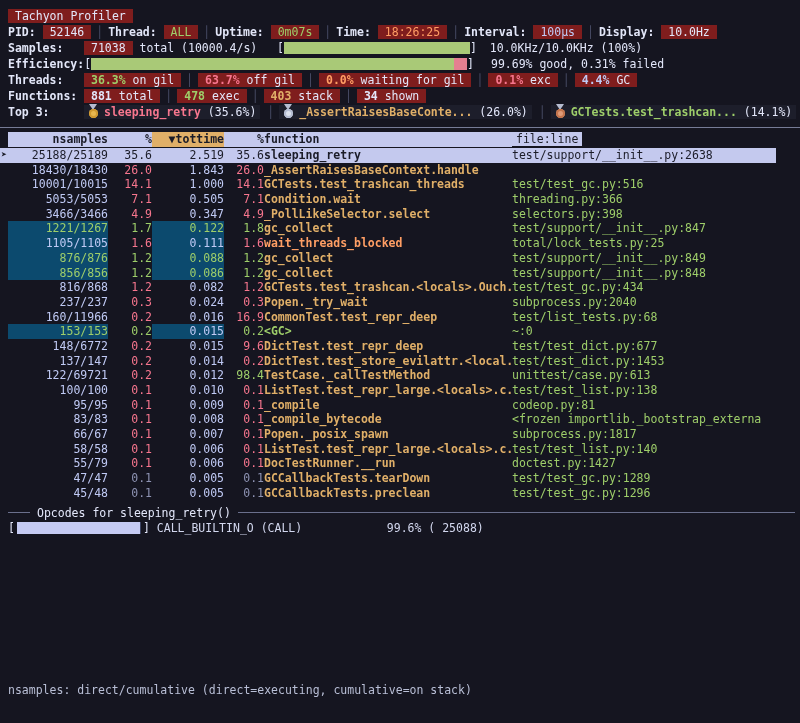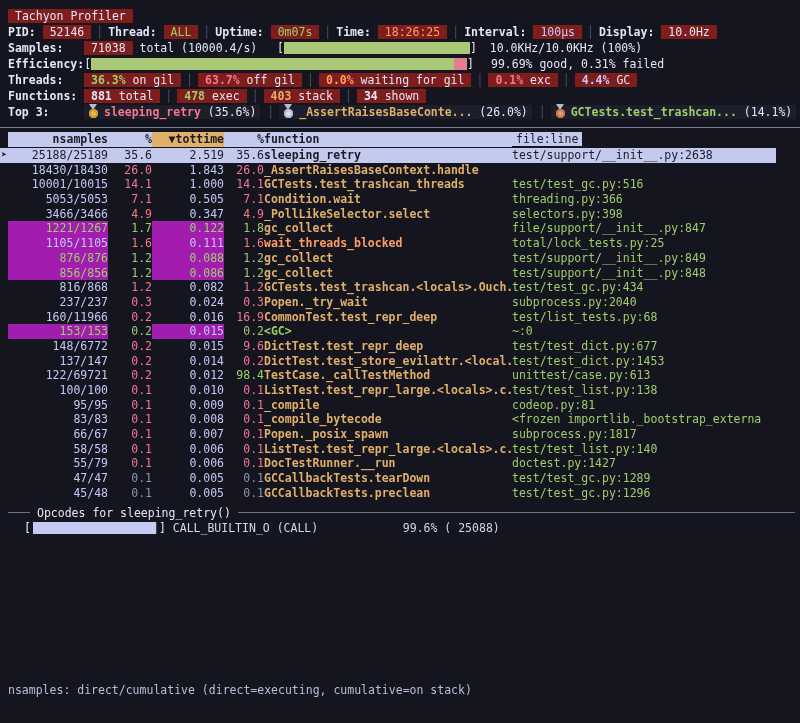--- a/index.html
+++ b/index.html
@@ -46,30 +46,30 @@
   .trow{height:14.7px;line-height:14.7px}
   .cell{overflow:hidden}
   .num{text-align:right}
   .hcell{background:#c4c9ee;color:#1b1c28;font-weight:bold}
   .hcell.sort{background:#e0af68}
   .hfile{background:transparent}
   .hfile span{background:#c4c9ee;color:#1b1c28;padding:0 4px}
   .trow.sel{background:#c4c9ee}
   .trow.sel .cell, .trow.sel .cell span{color:#1b1c28 !important}
   .arrow{position:absolute;left:1px;top:0;color:#1b1c28;font-size:10px}
-  .patch{background:#a21caf;display:block}
+  .patch{background:#0c4a6e;display:block}
   .fn{font-weight:bold}
   .fl{overflow:visible}
 
   
   .ophead{display:flex;align-items:center;height:16px;line-height:16px;margin-top:4px}
   .ophead .l1{width:22px;border-top:1px solid #6a6f8c;margin-left:8px}
   .ophead .l2{flex:1;border-top:1px solid #6a6f8c;margin-right:5px}
   .ophead .t{padding:0 7px;font-weight:normal;color:#e3e7fa}
-  .oprow{height:15.5px;line-height:15.5px;padding-left:24px;white-space:pre}
+  .oprow{height:15.5px;line-height:15.5px;padding-left:8px;white-space:pre}
   .oprow .obar{width:124px;margin:0 2px}
   .oprow .oname{display:inline-block;width:230px;color:#d2d7ee;vertical-align:top}
   .oprow .ostat{color:#d2d7ee}
 
   .footer{margin-top:114px;padding-left:8px;color:#b9bfd6;line-height:16px;white-space:pre}
 </style>
 </head>
 <body>
 
 <div class="tline" style="margin-top:8px">
@@ -161,21 +161,21 @@
     <div class="trow">
       <div class="cell num">
         <span class="c-green patch">1221/1267</span>
       </div>
       <div class="cell num"><span class="c-green">1.7</span></div>
       <div class="cell num">
         <span class="c-green patch">0.122</span>
       </div>
       <div class="cell num"><span class="c-green">1.8</span></div>
       <div class="cell fn"><span class="c-yellow">gc_collect</span></div>
-      <div class="cell fl"><span class="c-green">file/support/__init__.py:847</span></div>
+      <div class="cell fl"><span class="c-green">test/support/__init__.py:847</span></div>
     </div>
     <div class="trow">
       <div class="cell num">
         <span class="c-fg patch">1105/1105</span>
       </div>
       <div class="cell num"><span class="c-red">1.6</span></div>
       <div class="cell num">
         <span class="c-fg patch">0.111</span>
       </div>
       <div class="cell num"><span class="c-red">1.6</span></div>

